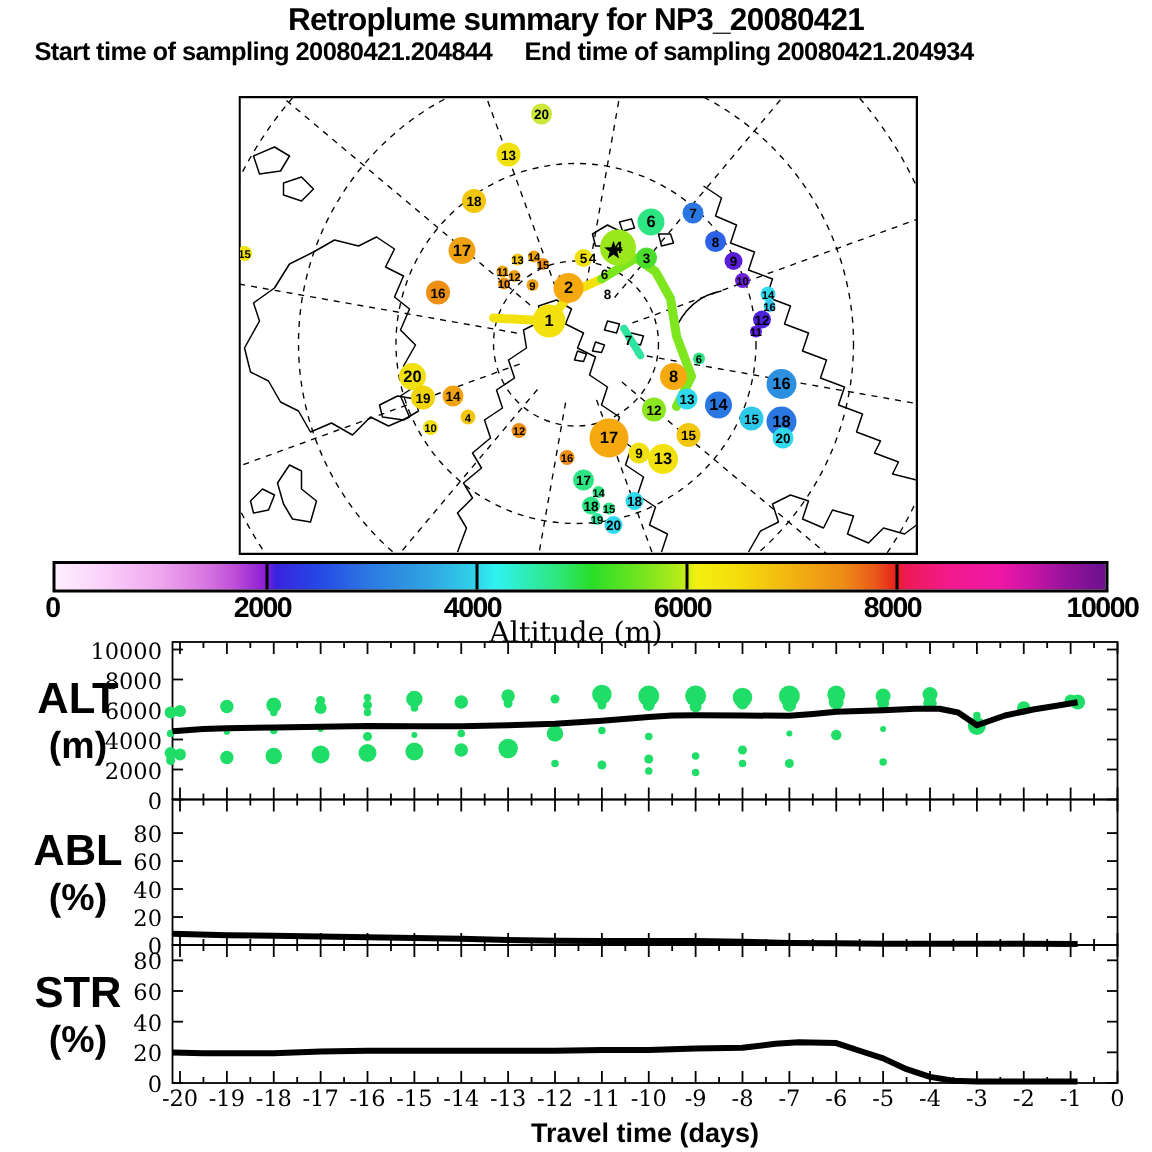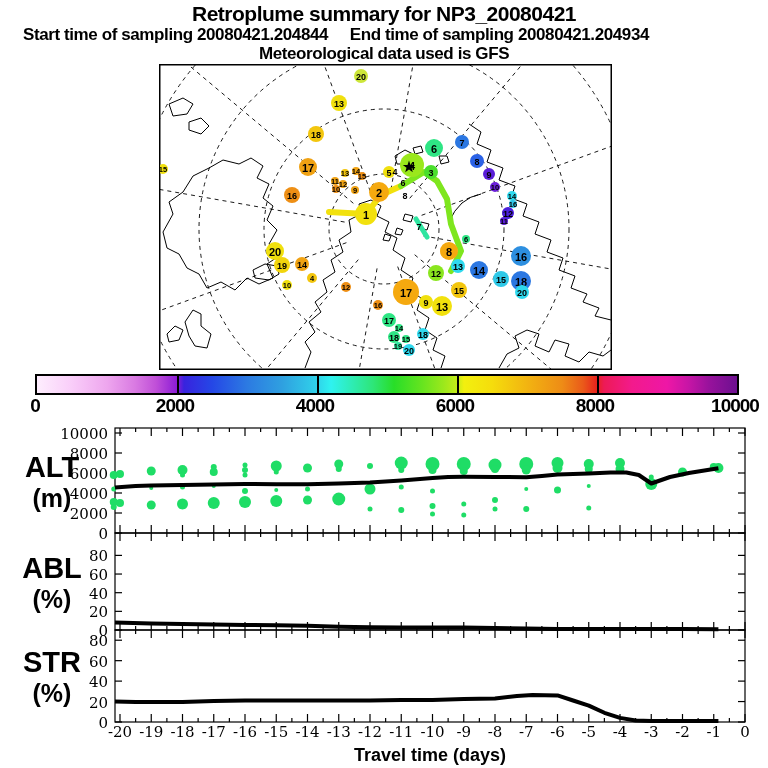--- a/index.html
+++ b/index.html
@@ -25,23 +25,20 @@
   #panels{position:absolute;left:0;top:420px;}
   .serif-tick{font-family:"DejaVu Serif",serif;}
 </style>
 </head>
 <body>
 
 <div class="canvas">
 
   <div class="t1">Retroplume summary for NP3_20080421</div>
   <div class="t2">Start time of sampling 20080421.204844     End time of sampling 20080421.204934</div>
-  <div class="t3wrap">
-    <span class="t3">Meteorological data used is GFS</span>
-  </div>
 
   <div class="map">
     <svg id="map-svg" width="453" height="306" viewBox="0 0 453 306">
       <defs>
           <clipPath id="mapclip">
             <rect x="1" y="1" width="451" height="304"></rect>
           </clipPath>
         </defs>
       <rect x="0.75" y="0.75" width="451.5" height="304.5" fill="#fff" stroke="#000" stroke-width="1.5"></rect>
       <g clip-path="url(#mapclip)">
@@ -218,20 +215,21 @@
       <div class="cbar-div" style="left: 80%;"></div>
     </div>
   <div class="cbar-labels" id="cbar-labels">
       <span style="left: 0%;">0</span>
       <span style="left: 20%;">2000</span>
       <span style="left: 40%;">4000</span>
       <span style="left: 60%;">6000</span>
       <span style="left: 80%;">8000</span>
       <span style="left: 100%;">10000</span>
     </div>
+  <div class="cbar-title">Altitude (m)</div>
 
   <svg id="panels" width="768" height="348" viewBox="0 0 768 348">
       <rect x="115" y="8" width="630" height="105" fill="none" stroke="#000" stroke-width="1.2"></rect>
       <line x1="115" y1="113" x2="122" y2="113" stroke="#000" stroke-width="1.2"></line>
       <line x1="738" y1="113" x2="745" y2="113" stroke="#000" stroke-width="1.2"></line>
       <text x="108" y="114" text-anchor="end" dominant-baseline="central" font-size="15" class="serif-tick" fill="#000">0</text>
       <line x1="115" y1="93" x2="122" y2="93" stroke="#000" stroke-width="1.2"></line>
       <line x1="738" y1="93" x2="745" y2="93" stroke="#000" stroke-width="1.2"></line>
       <text x="108" y="94" text-anchor="end" dominant-baseline="central" font-size="15" class="serif-tick" fill="#000">2000</text>
       <line x1="115" y1="73" x2="122" y2="73" stroke="#000" stroke-width="1.2"></line>

